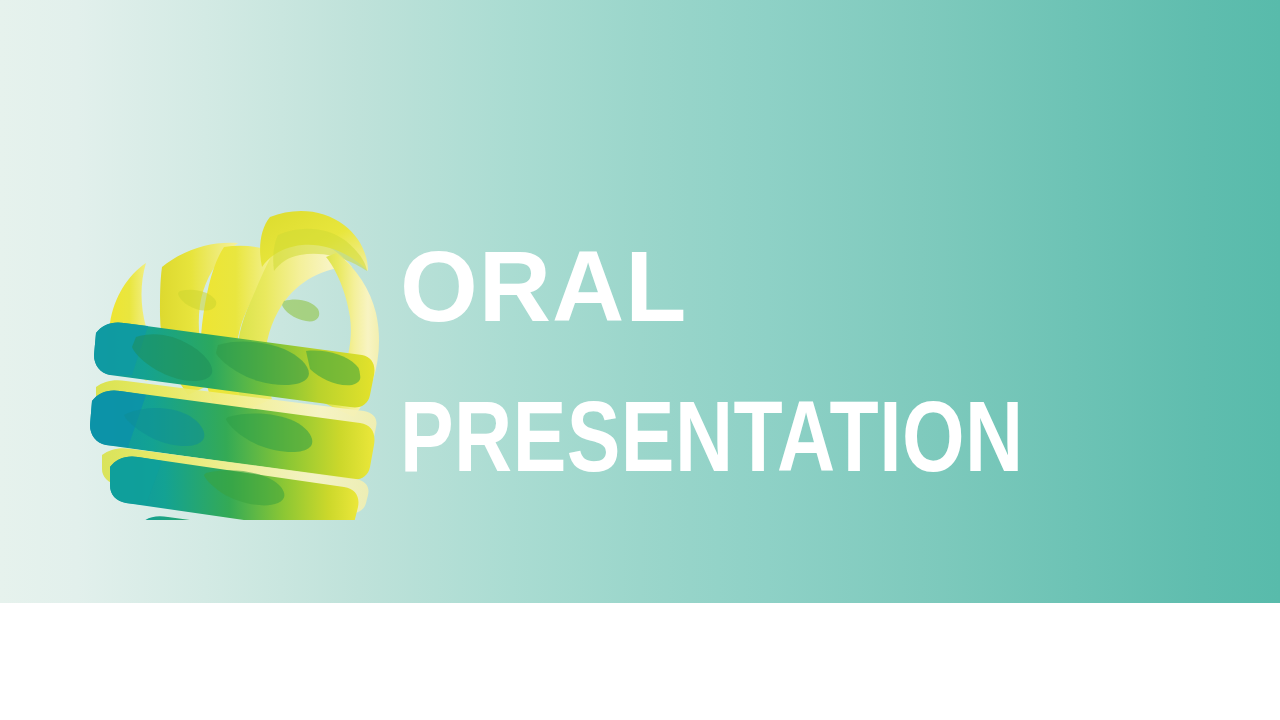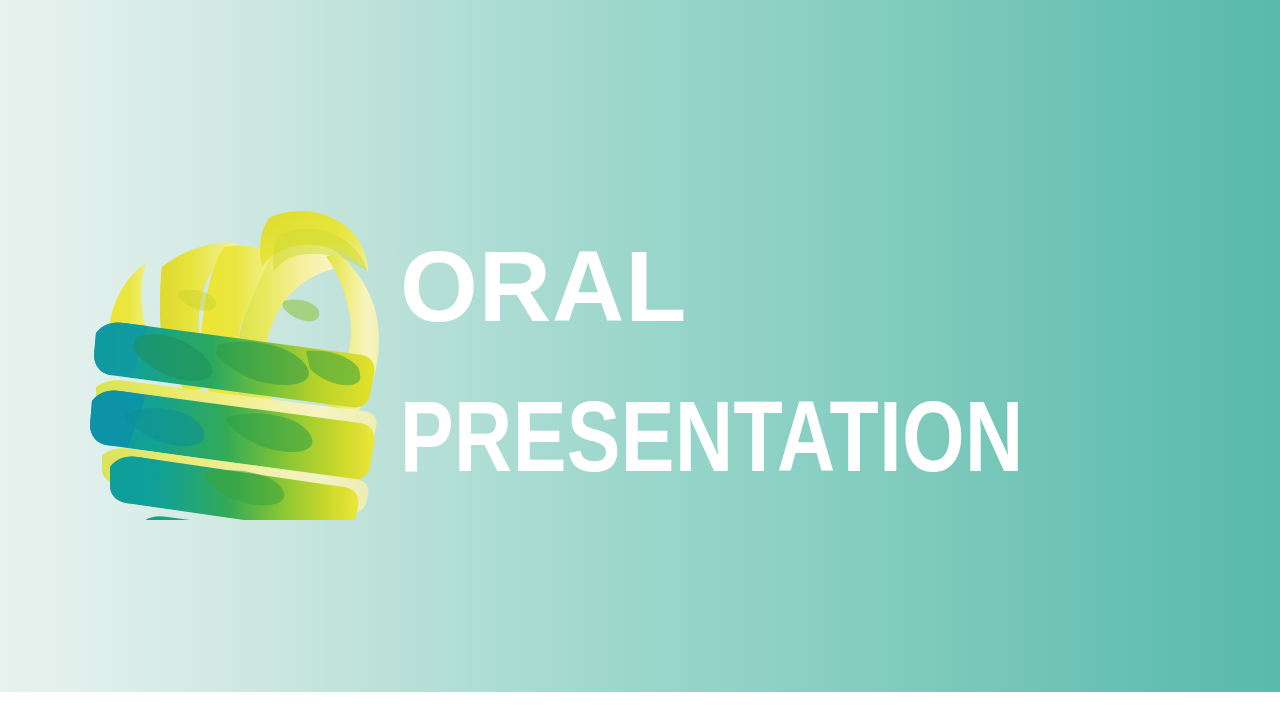--- a/index.html
+++ b/index.html
@@ -9,21 +9,21 @@
     height: 720px;
     overflow: hidden;
   }
   body {
     font-family: "Liberation Sans", sans-serif;
   }
 
   #slide {
     position: relative;
     width: 1280px;
-    height: 692px;
+    height: 603px;
     background: linear-gradient(to right,
         #e6f2ed 0%,
         #e2f0ec 6%,
         #d3eae4 16%,
         #bfe2da 28%,
         #aadcd2 40%,
         #9bd6cb 50%,
         #8ed1c6 60%,
         #7fcabd 72%,
         #6dc3b5 84%,

